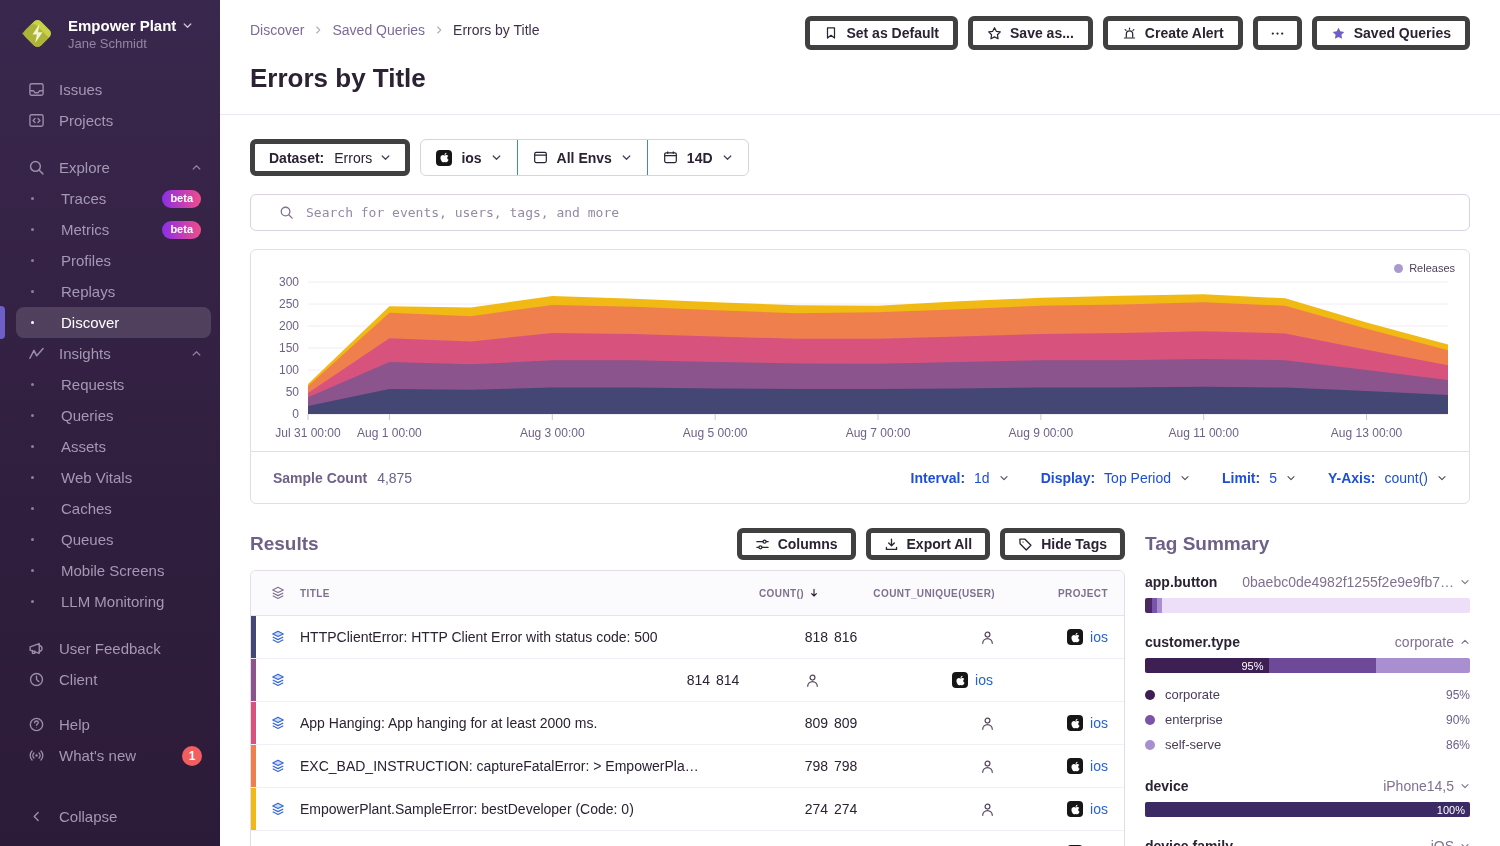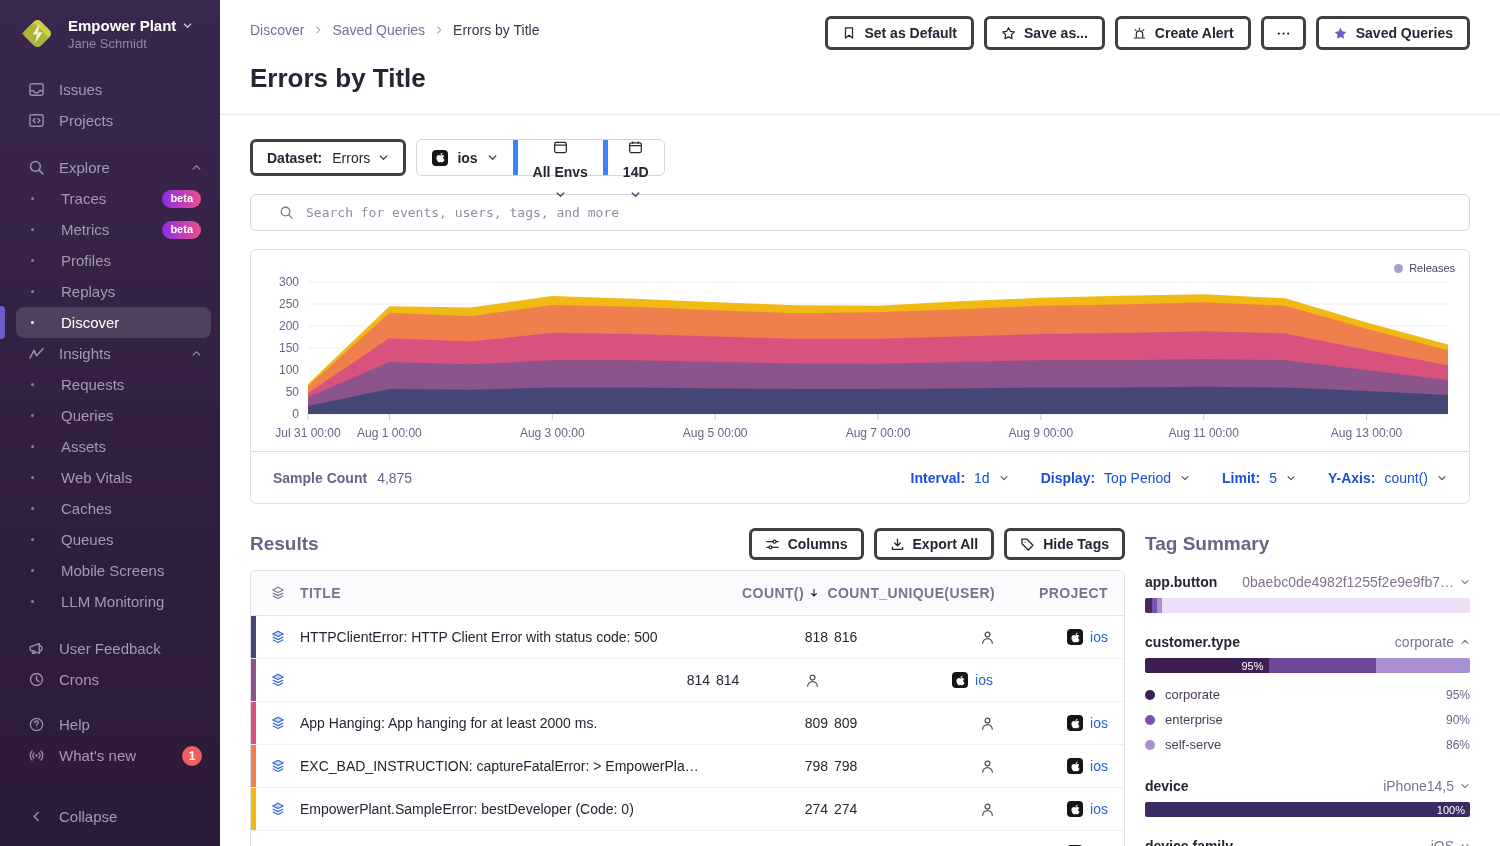--- a/index.html
+++ b/index.html
@@ -36,34 +36,34 @@
   
   .main{position:absolute;left:220px;top:0;right:0;bottom:0;display:flex;flex-direction:column;background:#fff;}
   .page-header{padding:16px 30px 0;border-bottom:1px solid #ece8f1;flex:none;}
   .header-top{display:flex;justify-content:space-between;align-items:flex-start;}
   .breadcrumbs{display:flex;gap:9px;align-items:center;font-size:14px;padding-top:6px;}
   .crumb-link{color:#7c6a96;cursor:pointer;}
   .crumb-current{color:#3d3049;}
   .crumb-sep{color:#b5aabf;display:flex;}
   .header-buttons{display:flex;gap:10px;align-items:center;}
   .btn{display:inline-flex;align-items:center;gap:8px;height:34px;padding:0 14px;background:#fff;
-    border:3px solid #404040;border-radius:6px;font-weight:600;font-size:14px;color:#2b2233;cursor:pointer;
+    border:5px solid #404040;border-radius:6px;font-weight:600;font-size:14px;color:#2b2233;cursor:pointer;
     font-family:inherit;}
   .btn .bicon{display:flex;color:#2b2233;}
   .btn.icon-only{padding:0 12px;}
   .page-title{font-size:26px;font-weight:700;margin:13px 0 0;padding-bottom:20px;color:#2b2233;}
 
   .page-body{padding:24px 30px 0;flex:1;overflow:hidden;}
   .filter-row{display:flex;gap:10px;margin-bottom:18px;}
   .btn.filter{height:37px;}
   .btn.filter .lbl-b{font-weight:700;}
   .btn.filter .lbl-r{font-weight:400;margin-left:2px;}
   .filter-group{display:flex;align-items:stretch;border:1px solid #d9d2e0;border-radius:6px;height:37px;background:#fff;}
   .filter-seg{display:flex;align-items:center;gap:9px;padding:0 15px;font-weight:700;font-size:14px;cursor:pointer;}
-  .filter-seg + .filter-seg{border-left:5px solid #3b82f6;flex-direction:column;}
+  .filter-seg + .filter-seg{border-left:1px solid #3b82f6;}
   .chev-sm{color:#4c3e57;display:flex;}
 
   .search-bar{display:flex;align-items:center;gap:10px;height:37px;border:1px solid #d9d2e0;border-radius:6px;
     padding:0 28px;margin-bottom:18px;background:#fff;}
   .search-bar .icon{color:#80708f;display:flex;}
   .search-input{flex:1;border:none;outline:none;background:transparent;
     font:13px "DejaVu Sans Mono",monospace;color:#2b2233;}
   .search-input::placeholder{color:#958aa3;}
 
   
@@ -85,21 +85,21 @@
   .results-row{display:flex;gap:20px;align-items:flex-start;}
   .results-col{width:875px;flex:none;}
   .tags-col{flex:1;min-width:0;}
   .results-head{display:flex;align-items:center;margin-bottom:10px;height:32px;}
   .section-title{font-size:19px;font-weight:600;color:#6e6188;}
   .results-actions{margin-left:auto;display:flex;gap:10px;}
   .btn.sm{height:32px;padding:0 13px;}
 
   .table{border:1px solid #e2dde8;border-radius:6px;overflow:hidden;background:#fff;}
   .t-head,.t-row{display:grid;grid-template-columns:5px 44px 1fr 118px 175px 115px;align-items:center;}
-  .t-head{height:45px;background:#fbfafd;border-bottom:1px solid #e8e2ee;font-size:14px;font-weight:700;
+  .t-head{height:45px;background:#fbfafd;border-bottom:1px solid #e8e2ee;font-size:10px;font-weight:700;
     color:#80708f;letter-spacing:.4px;}
   .t-row{height:43px;border-bottom:1px solid #f2eef5;font-size:14px;background:#fff;}
   .t-row:last-child{border-bottom:none;}
   .c-icon{display:flex;justify-content:center;align-items:center;}
   .t-head .c-icon{color:#80708f;}
   .t-row .c-icon{color:#3567d6;cursor:pointer;}
   .c-title{padding-right:12px;white-space:nowrap;overflow:hidden;text-overflow:ellipsis;color:#2b2233;}
   .c-num{text-align:right;padding-right:6px;}
   .c-unique{display:flex;justify-content:space-between;align-items:center;gap:8px;padding-right:14px;}
   .c-unique .person{color:#57475f;display:flex;}
@@ -281,21 +281,21 @@
       </span>
       <span>User Feedback</span>
     </div>
     <div class="nav-item">
       <span class="icon">
         <svg viewBox="0 0 16 16" width="17" height="17" fill="none" stroke="currentColor" stroke-width="1.3" stroke-linecap="round" stroke-linejoin="round">
             <circle cx="8" cy="8" r="5.6"></circle>
             <path d="M8 4.8V8l2.2 2"></path>
           </svg>
       </span>
-      <span>Crons</span>
+      <span>Client</span>
     </div>
 
     <div class="sp" style="height:14px;"></div>
 
     <div class="nav-item">
       <span class="icon">
         <svg viewBox="0 0 16 16" width="17" height="17" fill="none" stroke="currentColor" stroke-width="1.3">
             <circle cx="8" cy="8" r="5.8"></circle>
             <path d="M6.3 6.4c0-1 .8-1.7 1.7-1.7s1.7.6 1.7 1.5c0 1.3-1.7 1.4-1.7 2.6" stroke-linecap="round"></path>
             <circle cx="8" cy="11" r="0.4" fill="currentColor" stroke="none"></circle>

